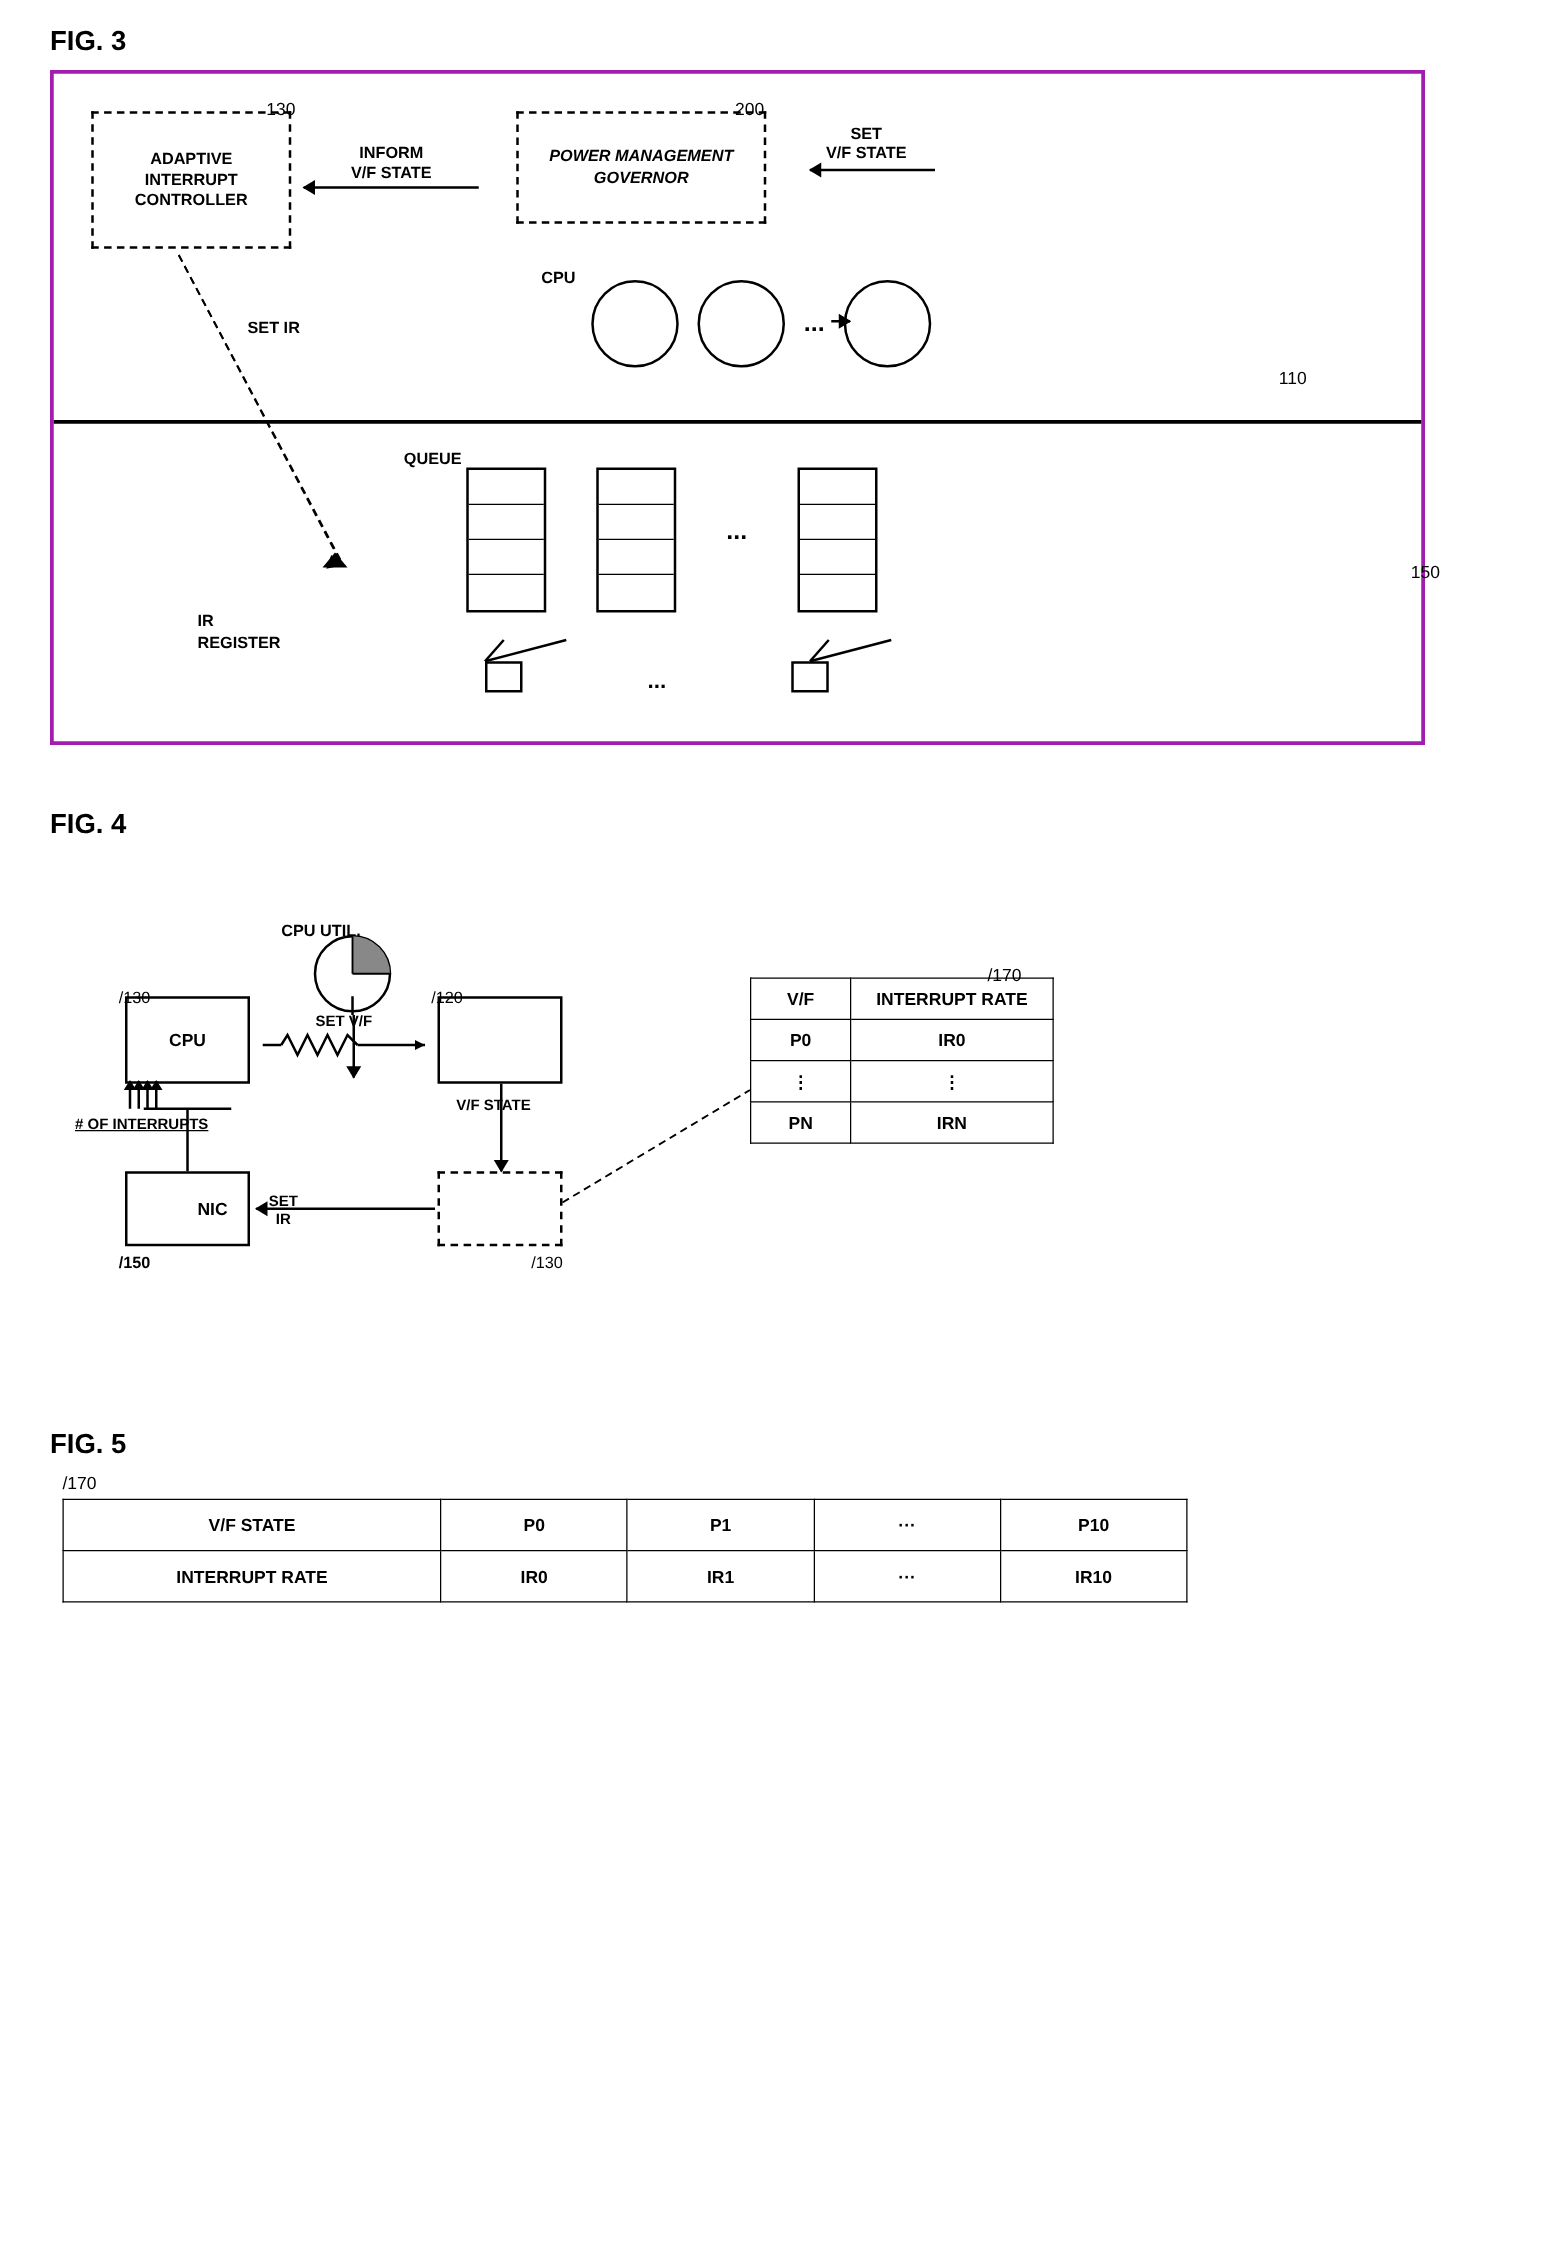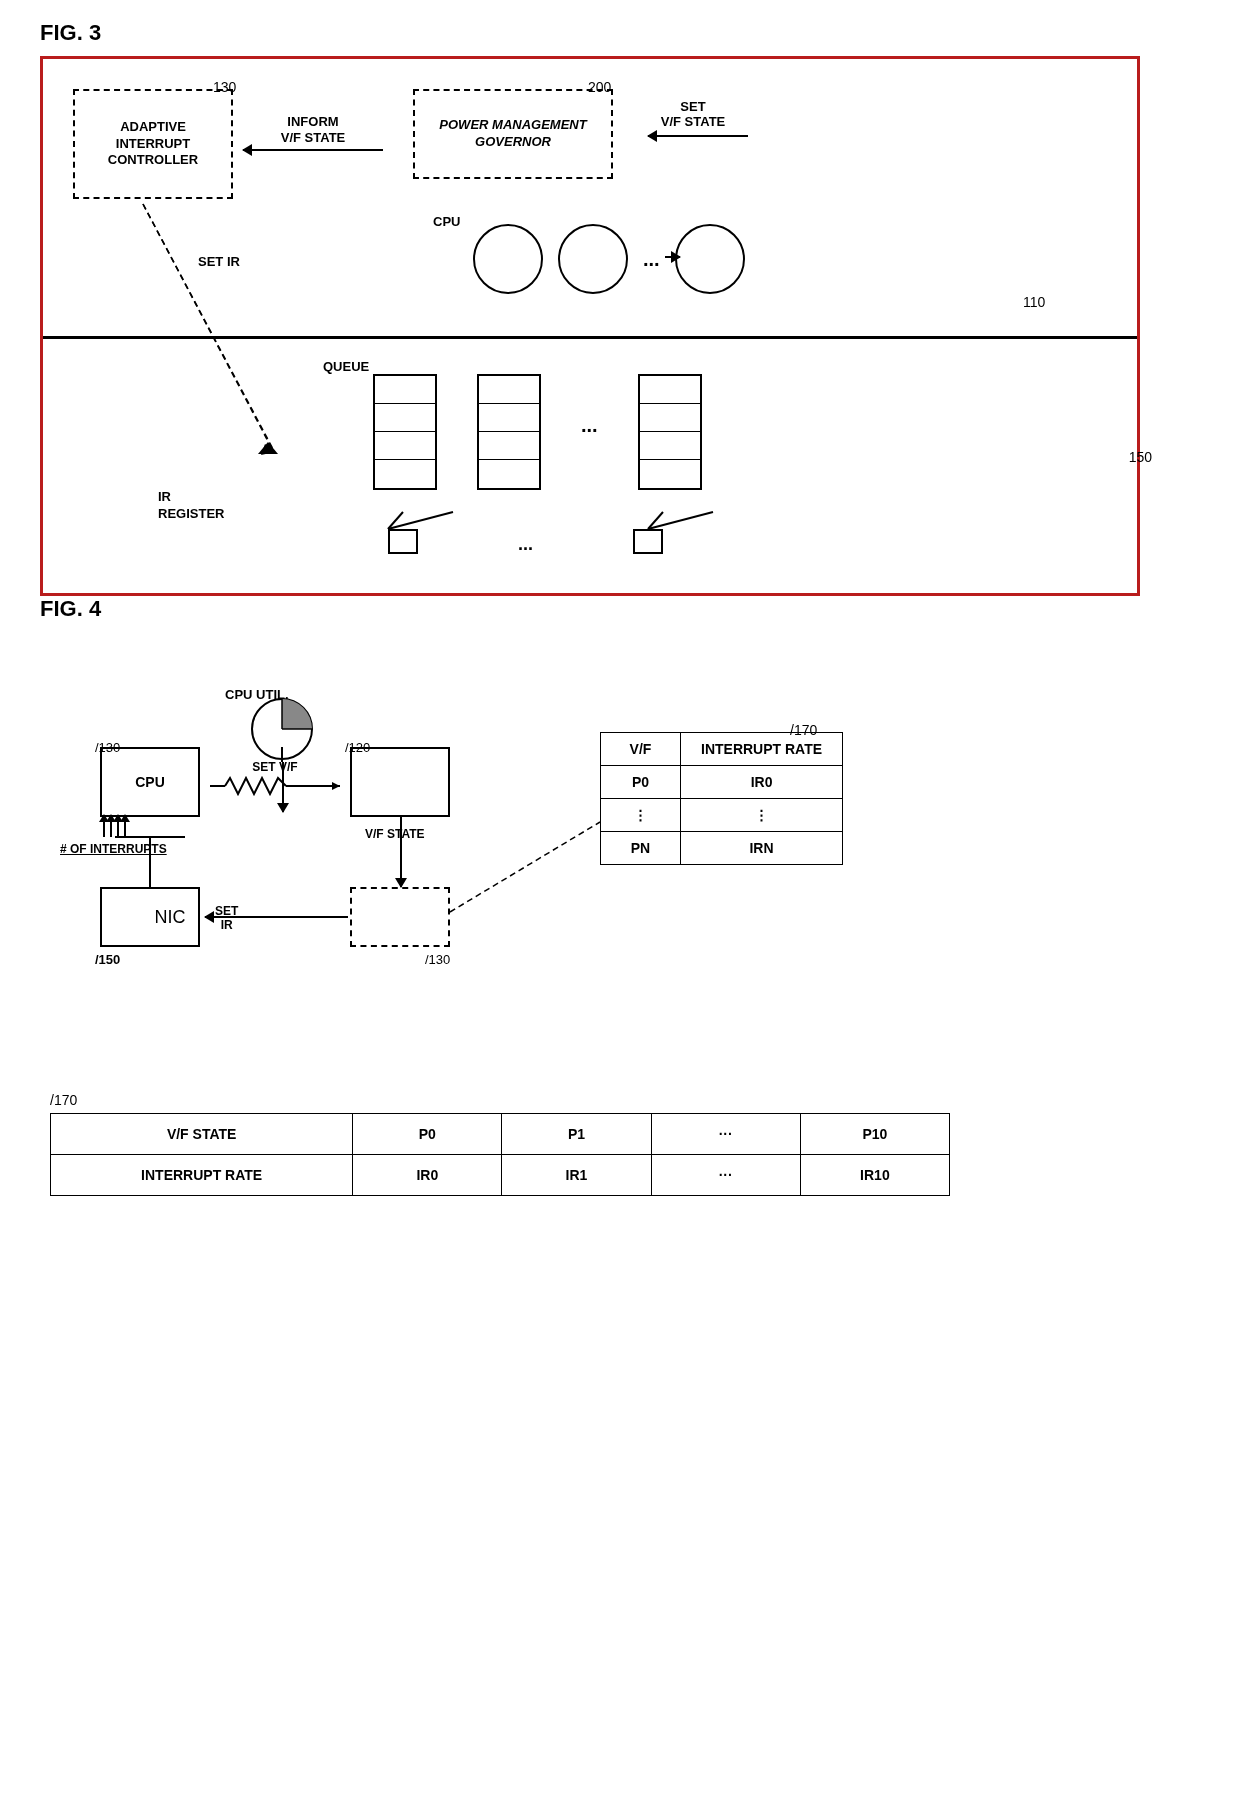--- a/index.html
+++ b/index.html
@@ -14,24 +14,25 @@
 
     .fig-label {
       font-size: 22px;
       font-weight: bold;
       margin-bottom: 10px;
       font-family: Arial, sans-serif;
     }
 
     
     .fig3-container {
-      border: 3px solid #b91c1c;
+      border: 3px solid #a21caf;
       width: 1100px;
       height: 540px;
       position: relative;
+      margin-bottom: 50px;
     }
 
     
     .fig3-top {
       border-bottom: 3px solid #000;
       height: 280px;
       position: relative;
     }
 
     
@@ -293,22 +294,22 @@
     .nic-block {
       position: absolute;
       left: 60px;
       top: 255px;
       width: 100px;
       height: 60px;
       border: 2px solid #000;
       display: flex;
       align-items: center;
       justify-content: center;
-      font-size: 18px;
-      font-weight: normal;
+      font-size: 14px;
+      font-weight: bold;
       padding-left: 40px;
     }
 
     .ref-150-f4 {
       position: absolute;
       left: 55px;
       top: 320px;
       font-size: 13px;
       font-weight: bold;
     }
@@ -710,20 +711,21 @@
       <line x1="410" y1="280" x2="560" y2="190" stroke="#000" stroke-width="1.5" stroke-dasharray="6,4"></line>
 
       <line x1="110" y1="255" x2="110" y2="205" stroke="#000" stroke-width="2"></line>
       <line x1="75" y1="205" x2="145" y2="205" stroke="#000" stroke-width="2"></line>
     </svg>
 
   </div>
 </div>
 
 <div>
+  <div class="fig-label">FIG. 5</div>
 
   <div class="fig5-container">
     <div class="ref-170-f5">/170</div>
 
     <table class="table-f5">
       <tbody>
           <tr>
         <td>V/F STATE</td>
         <td>P0</td>
         <td>P1</td>

